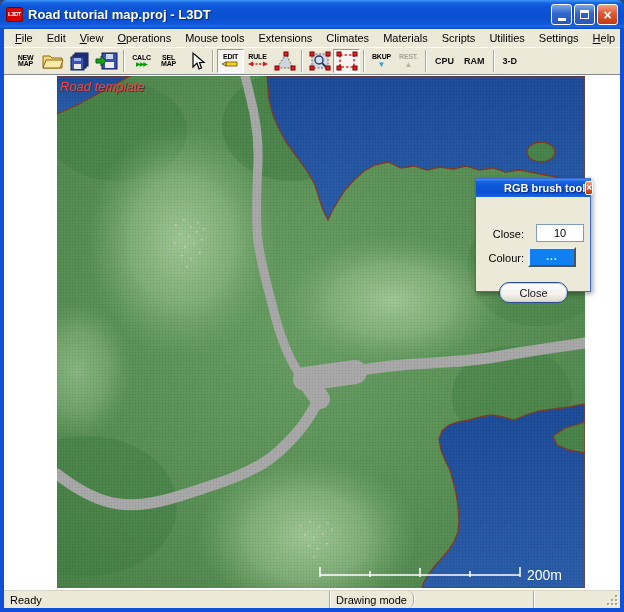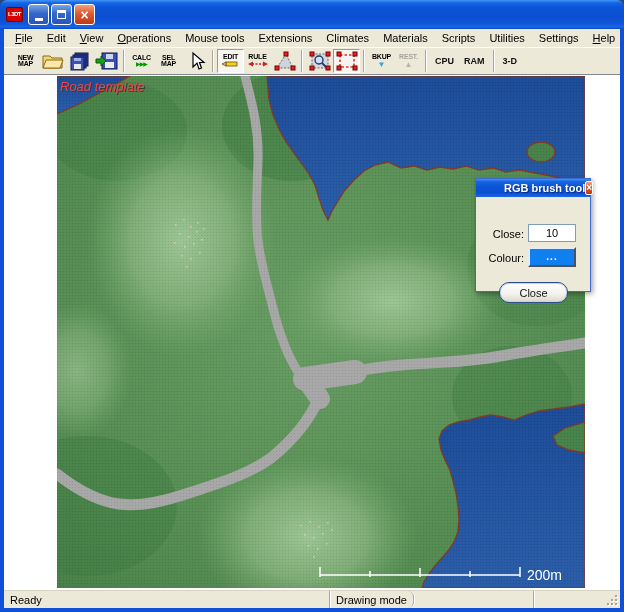--- a/index.html
+++ b/index.html
@@ -82,40 +82,41 @@
     background:linear-gradient(180deg,#3f96f8 0%,#1765e3 14%,#0d55d8 40%,#0b4fd2 75%,#1b66e6 100%); }
   .dlg-title-text { flex:1; color:#fff; font:bold 11px "Liberation Sans",sans-serif;
     text-shadow:1px 1px 1px #0a2a7a; white-space:nowrap;padding-left:23px; }
   .dlg-x { width:14px; height:14px; border:1px solid #fff; border-radius:2px;
     background:linear-gradient(180deg,#f0a080 0%,#dd5a32 45%,#c03a14 100%);
     color:#fff; font:bold 10px/12px "Liberation Sans",sans-serif; text-align:center; }
   .dlg-body { position:relative; height:94px; font-size:11px; }
   .dlg-label { position:absolute; text-align:right; width:46px; color:#000; }
   .lbl-radius { left:2px; top:31px; }
   .lbl-colour { left:2px; top:55px; }
-  .radius-input { position:absolute; left:52px; top:27px; width:48px; height:18px;
+  .radius-input { position:absolute; left:60px; top:27px; width:48px; height:18px;
     border:1px solid #7f9db9; font:11px "Liberation Sans",sans-serif; text-align:center;
     background:#fff; }
   .colour-btn { position:absolute; left:52px; top:50px; width:48px; height:20px;
     background:#1080f0; border:2px solid; border-color:#e4edf6 #4a525c #4a525c #e4edf6;
     color:#fff; font:bold 10px/14px "Liberation Sans",sans-serif; text-align:center;
     letter-spacing:1px; }
   .close-btn { position:absolute; left:23px; top:85px; width:69px; height:21px;
     border:1px solid #2a4d8f; border-radius:10px;
     background:linear-gradient(180deg,#ffffff,#f2f1ec 60%,#dcd7c8);
     box-shadow:inset 0 0 0 1px #bfd3f3;
     font:11px "Liberation Sans",sans-serif; color:#111; text-align:center; }
 </style>
 </head>
 <body>
 
 <div class="window">
 
   <div class="titlebar">
     <div class="app-icon">L3DT</div>
+    <div class="title-text">Road tutorial map.proj - L3DT</div>
     <div class="winbtns">
       <div class="winbtn">
           <div class="glyph-min"></div>
         </div>
       <div class="winbtn">
           <div class="glyph-max"></div>
         </div>
       <div class="winbtn close">
           <div class="glyph-x">×</div>
         </div>

